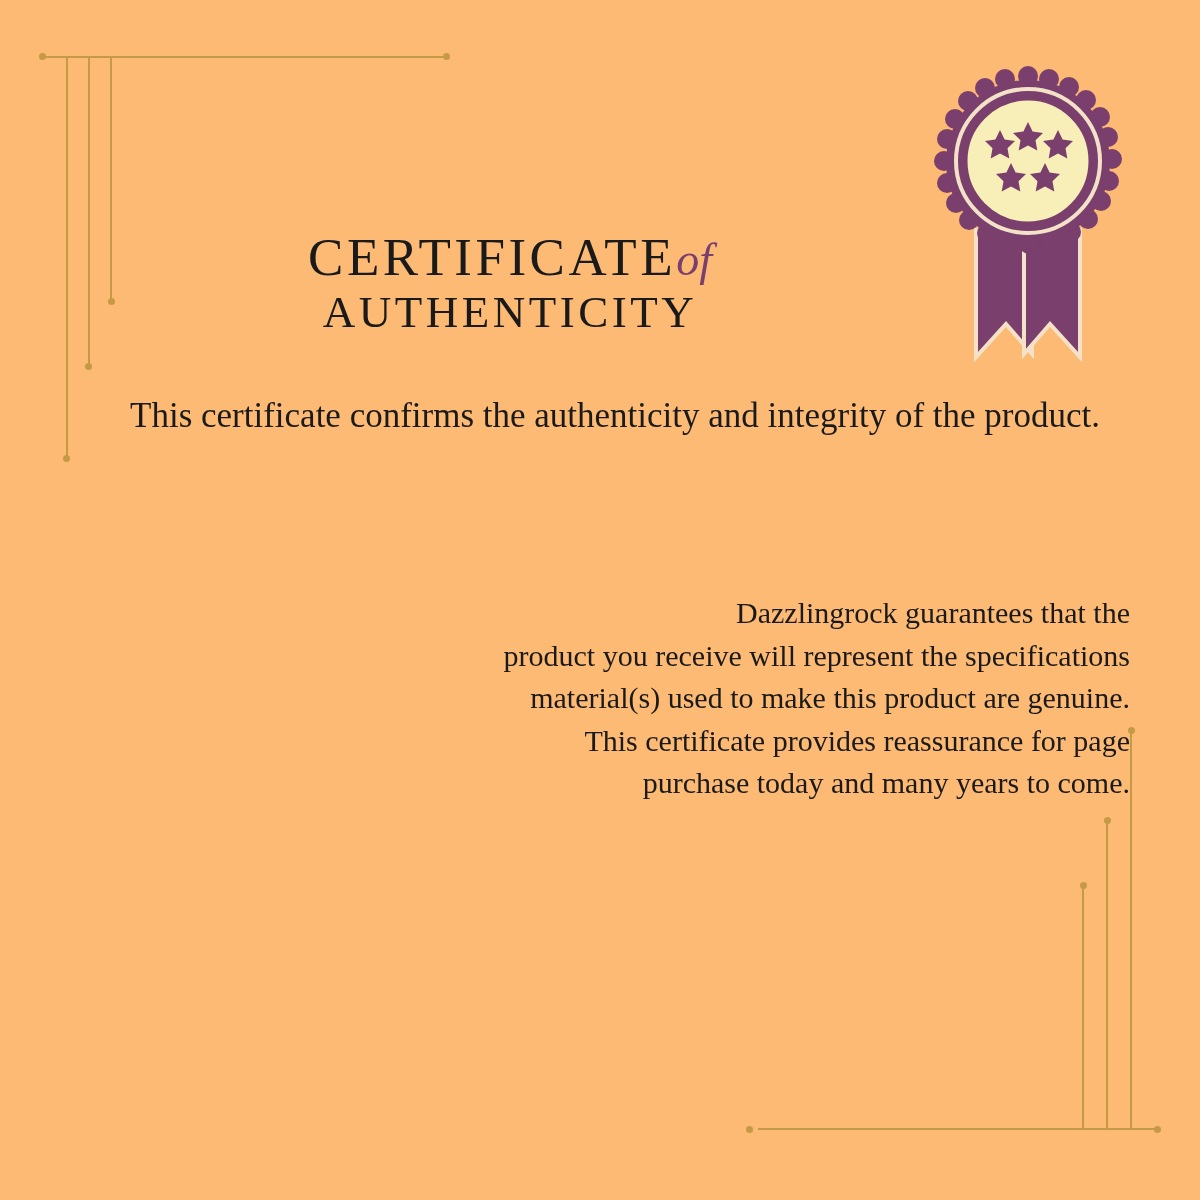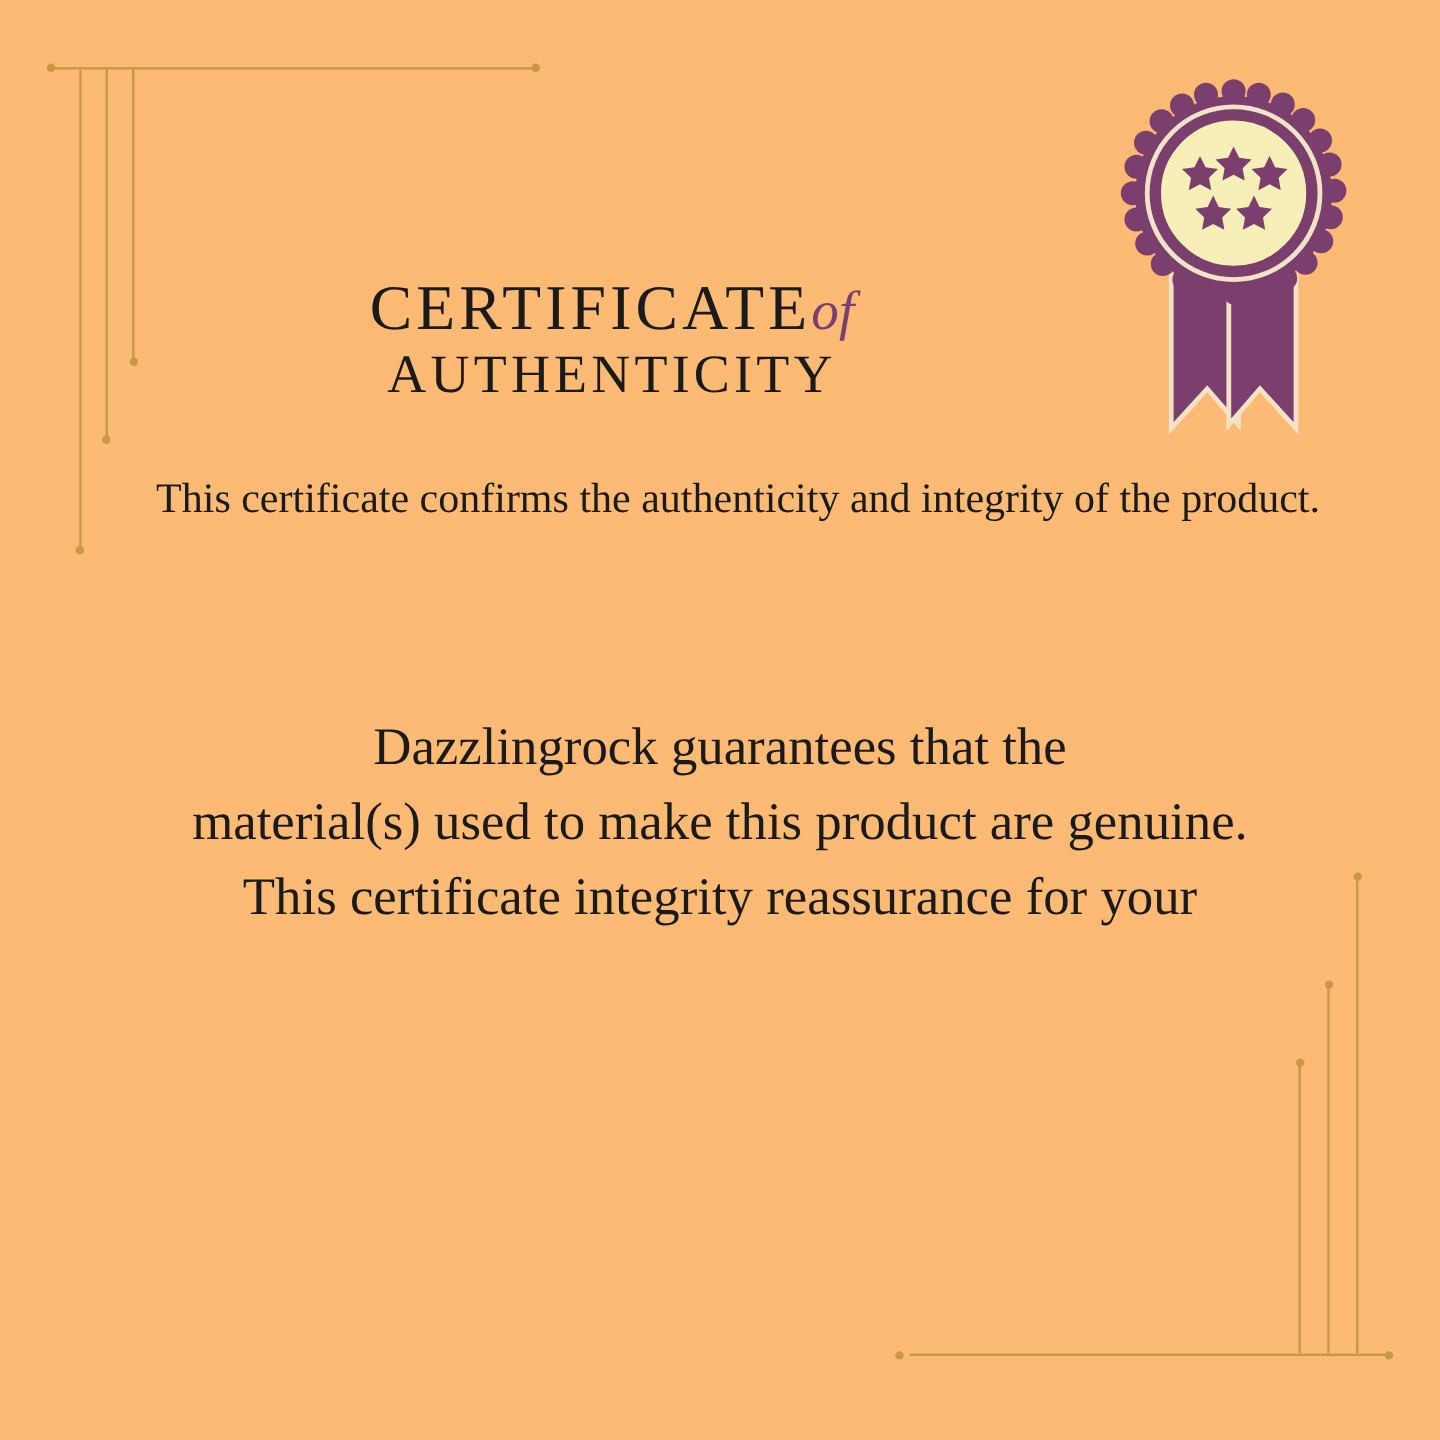--- a/index.html
+++ b/index.html
@@ -87,22 +87,22 @@
     text-align: right;
     font-size: 35px;
     line-height: 1.35;
   }
 
   .body-block {
     position: absolute;
     top: 592px;
     left: 70px;
     width: 1060px;
-    text-align: center;
-    font-size: 44px;
+    text-align: right;
+    font-size: 30px;
     line-height: 1.42;
   }
   .body-block p {
     margin: 0;
   }
 </style>
 </head>
 <body>
 
 <div class="certificate">
@@ -195,17 +195,19 @@
     <div class="title-line-1">
       <span>CERTIFICATE</span><span class="title-of">of</span>
     </div>
     <div class="title-line-2">AUTHENTICITY</div>
   </div>
 
   <div class="intro-block">This certificate confirms the authenticity and integrity of the product.</div>
 
   <div class="body-block">
     <p>Dazzlingrock guarantees that the</p>
+    <p>product you receive will represent the specifications</p>
     <p>material(s) used to make this product are genuine.</p>
-    <p>This certificate integrity reassurance for your</p>
+    <p>This certificate provides reassurance for page</p>
+    <p>purchase today and many years to come.</p>
   </div>
 
 </div>
 
 </body></html>

